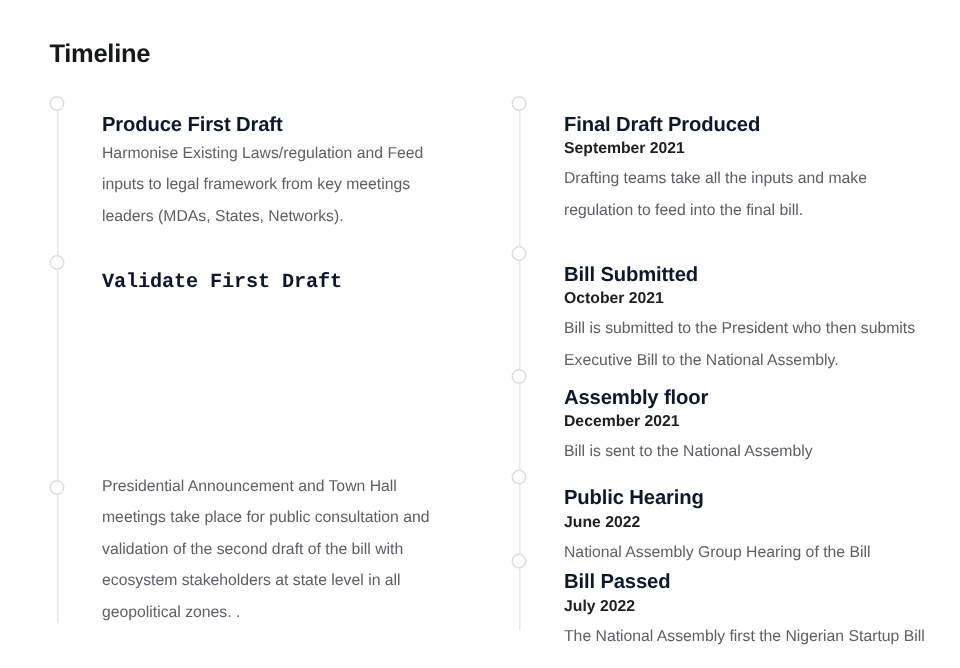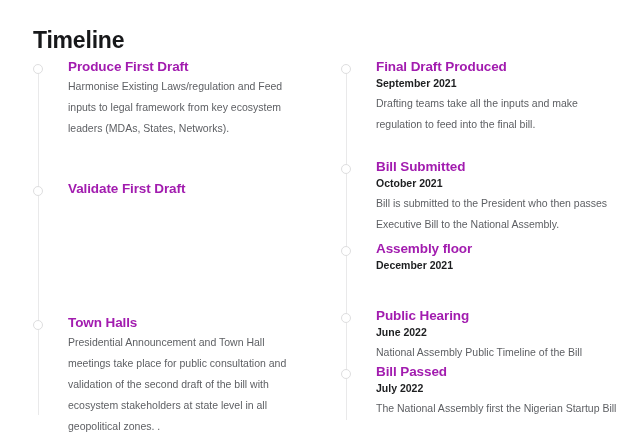--- a/index.html
+++ b/index.html
@@ -14,21 +14,21 @@
     font-family: "Liberation Sans", sans-serif;
     overflow: hidden;
     position: relative;
     -webkit-font-smoothing: antialiased;
   }
 
   .page-title {
     position: absolute;
     left: 33px;
     top: 11px;
-    font-size: 23px;
+    font-size: 17px;
     font-weight: bold;
     color: #17181a;
     letter-spacing: -0.2px;
     line-height: 28px;
   }
 
   .timeline-columns {
     position: absolute;
     left: 0;
     top: 58px;
@@ -68,23 +68,23 @@
     border-radius: 50%;
     border: 1px solid #dededf;
     background: #ffffff;
     box-sizing: border-box;
     z-index: 2;
   }
 
   .item-title {
     font-size: 13.5px;
     font-weight: bold;
-    color: #a21caf;
+    color: #0f172a;
     line-height: 17px;
-    margin: 0 0 1px 0;
+    margin: 16px 0 1px 0;
     letter-spacing: -0.1px;
   }
 
   .item-date {
     font-size: 10.5px;
     font-weight: bold;
     color: #1d1e20;
     line-height: 15px;
     margin: 0 0 2px 0;
   }
@@ -105,59 +105,59 @@
 <h1 class="page-title">Timeline</h1>
 
 <div class="timeline-columns">
 
   <div class="timeline-column left">
     <div class="rail"></div>
     <div id="left-items">
         <div class="timeline-item" style="position: absolute; top: 0px; left: 0px; width: 100%;">
           <span class="marker"></span>
           <div class="item-title">Produce First Draft</div>
-          <div class="item-body">Harmonise Existing Laws/regulation and Feed inputs to legal framework from key ecosystem leaders (MDAs, States, Networks).</div>
+          <div class="item-body">Harmonise Existing Laws/regulation and Feed inputs to legal framework from key meetings leaders (MDAs, States, Networks).</div>
         </div>
-        <div class="timeline-item" style="position: absolute; top: 122px; left: 0px; width: 100%;">
+        <div class="timeline-item" style="position: absolute; top: 106px; left: 0px; width: 100%; font-family: Liberation Mono, monospace;">
           <span class="marker"></span>
           <div class="item-title">Validate First Draft</div>
         </div>
         <div class="timeline-item" style="position: absolute; top: 256px; left: 0px; width: 100%;">
           <span class="marker"></span>
-          <div class="item-title">Town Halls</div>
           <div class="item-body">Presidential Announcement and Town Hall meetings take place for public consultation and validation of the second draft of the bill with ecosystem stakeholders at state level in all geopolitical zones. .</div>
         </div>
       </div>
   </div>
 
   <div class="timeline-column right">
     <div class="rail"></div>
     <div id="right-items">
         <div class="timeline-item" style="position: absolute; top: 0px; left: 0px; width: 100%;">
           <span class="marker"></span>
           <div class="item-title">Final Draft Produced</div>
           <div class="item-date">September 2021</div>
           <div class="item-body">Drafting teams take all the inputs and make regulation to feed into the final bill.</div>
         </div>
         <div class="timeline-item" style="position: absolute; top: 100px; left: 0px; width: 100%;">
           <span class="marker"></span>
           <div class="item-title">Bill Submitted</div>
           <div class="item-date">October 2021</div>
-          <div class="item-body">Bill is submitted to the President who then passes Executive Bill to the National Assembly.</div>
+          <div class="item-body">Bill is submitted to the President who then submits Executive Bill to the National Assembly.</div>
         </div>
         <div class="timeline-item" style="position: absolute; top: 182px; left: 0px; width: 100%;">
           <span class="marker"></span>
           <div class="item-title">Assembly floor</div>
           <div class="item-date">December 2021</div>
+          <div class="item-body">Bill is sent to the National Assembly</div>
         </div>
         <div class="timeline-item" style="position: absolute; top: 249px; left: 0px; width: 100%;">
           <span class="marker"></span>
           <div class="item-title">Public Hearing</div>
           <div class="item-date">June 2022</div>
-          <div class="item-body">National Assembly Public Timeline of the Bill</div>
+          <div class="item-body">National Assembly Group Hearing of the Bill</div>
         </div>
         <div class="timeline-item" style="position: absolute; top: 305px; left: 0px; width: 100%;">
           <span class="marker"></span>
           <div class="item-title">Bill Passed</div>
           <div class="item-date">July 2022</div>
           <div class="item-body">The National Assembly first the Nigerian Startup Bill</div>
         </div>
       </div>
   </div>
 

